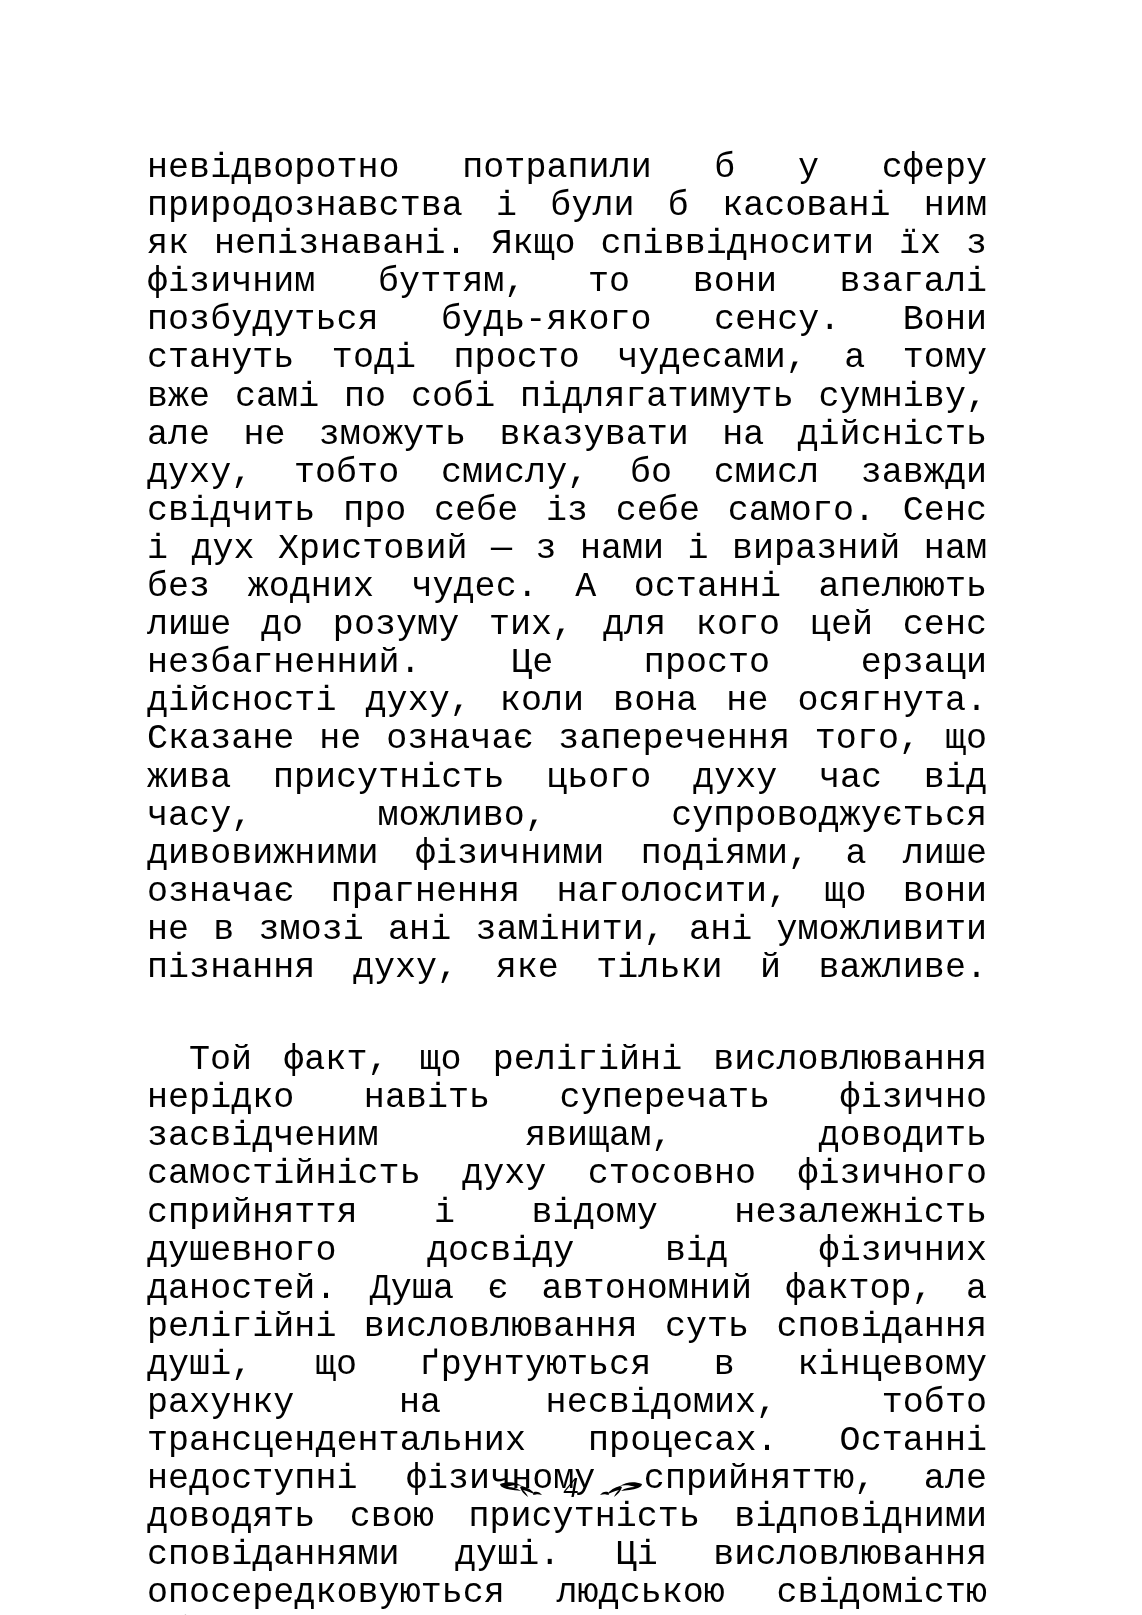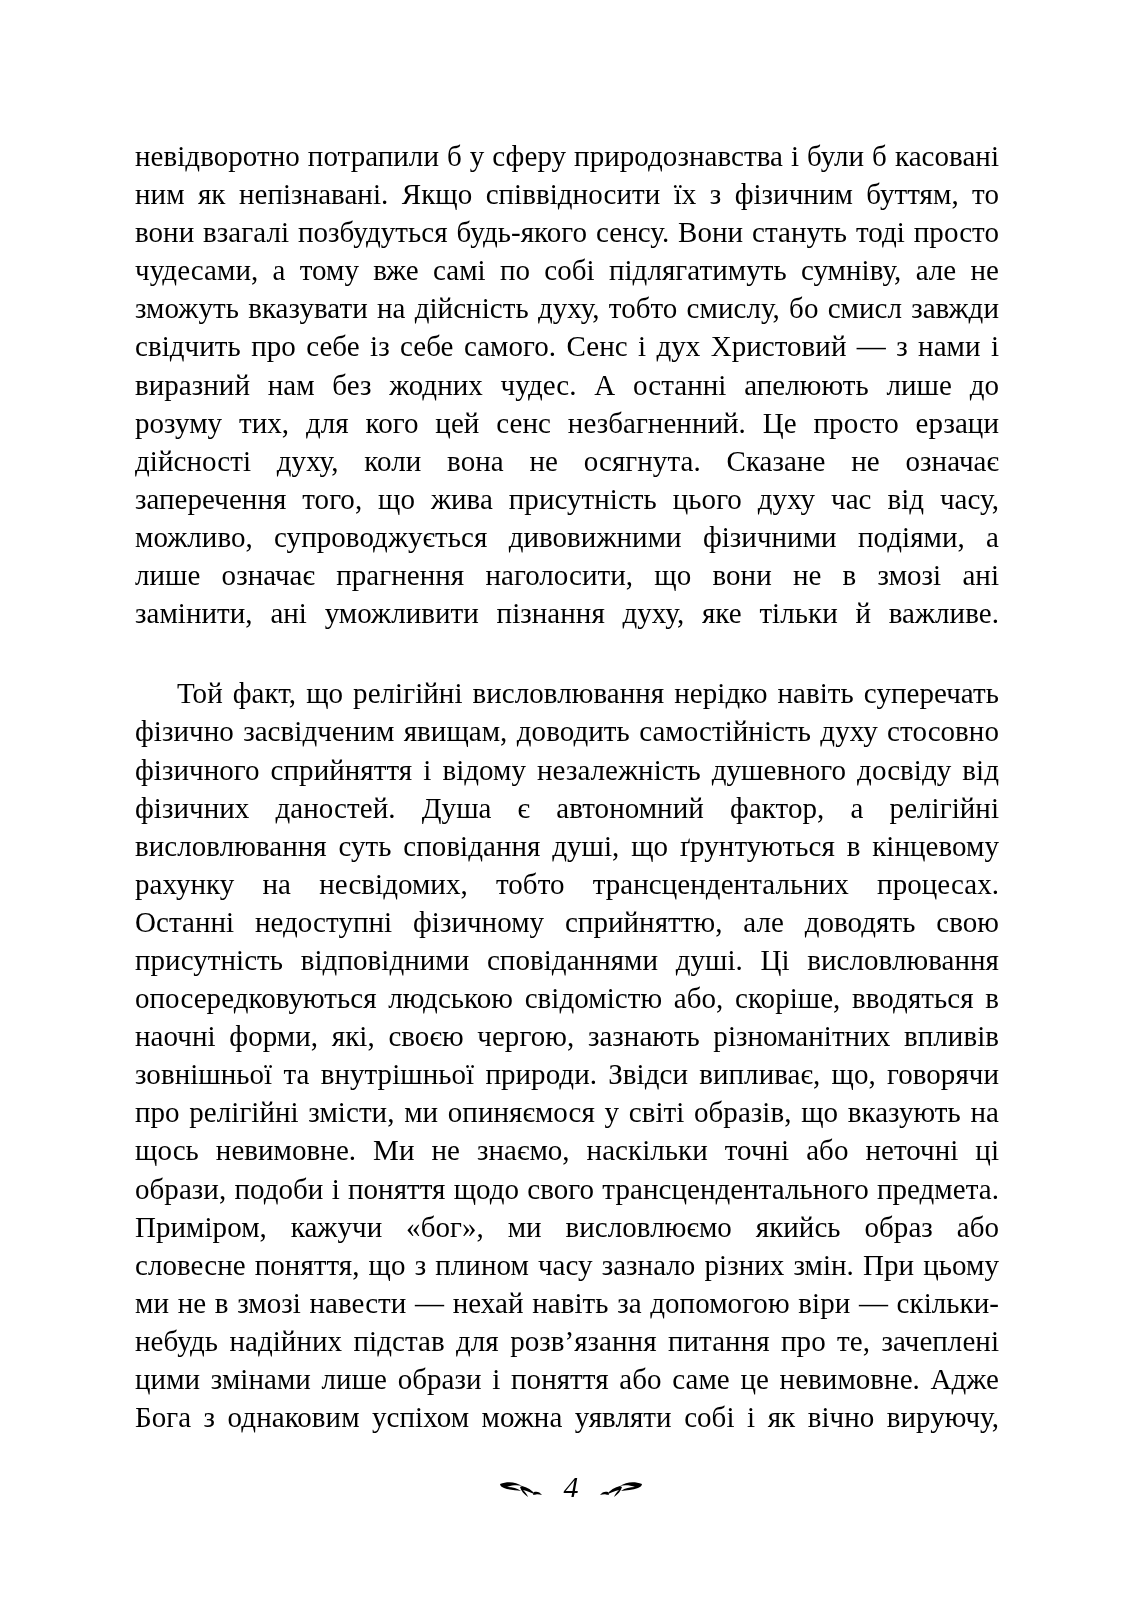--- a/index.html
+++ b/index.html
@@ -25,28 +25,29 @@
   }
 
   .text-block {
     position: absolute;
     left: 131px;
     top: 133px;
     width: 872px;
   }
 
   .para {
-    margin: 4px;
-    font-size: 29px;
+    margin: 16px;
+    font-size: 35px;
     line-height: 38.1px;
     text-align: justify;
     text-justify: inter-word;
     letter-spacing: 0.05px;
     word-spacing: 0.2px;
     hyphens: none;
+    font-family: Liberation Mono, monospace;
     -webkit-hyphens: none;
   }
 
   .para.indent {
     text-indent: 42px;
   }
 
   
   .para:after {
     content: "";

